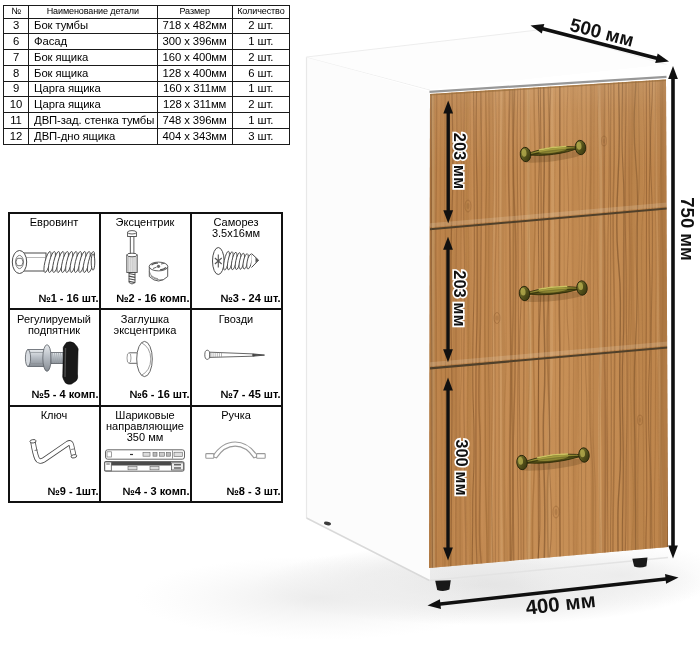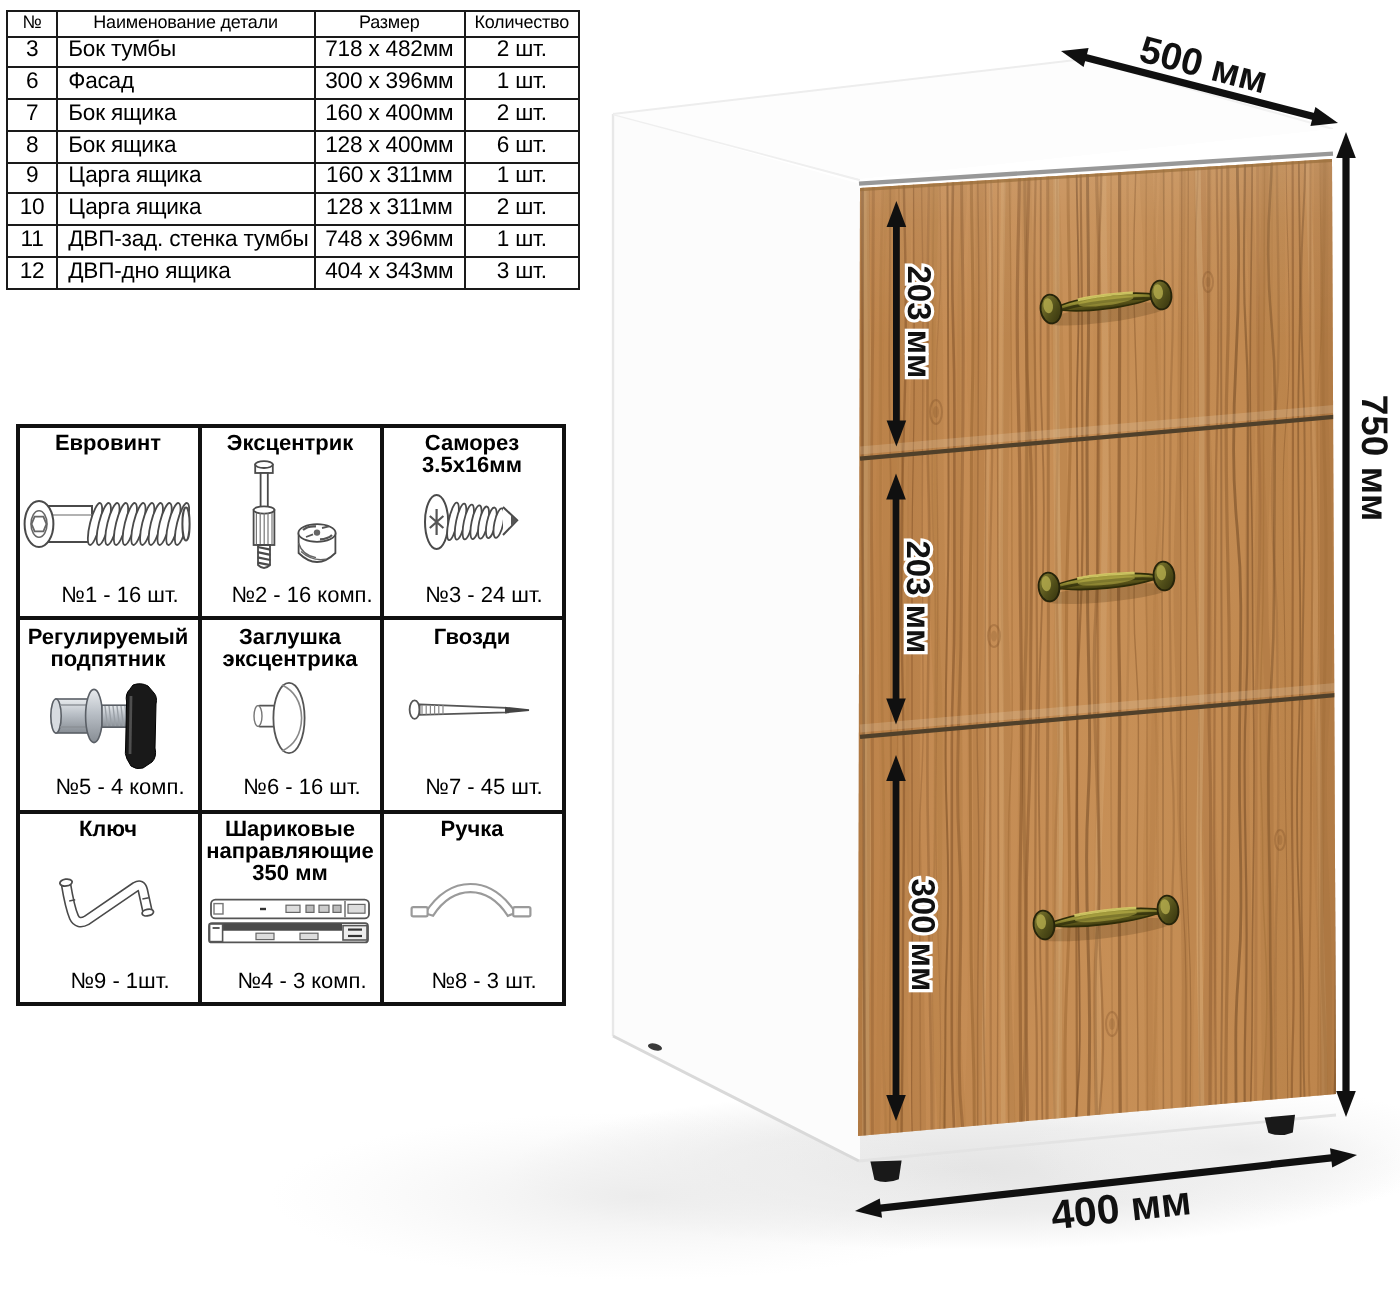--- a/index.html
+++ b/index.html
@@ -5,22 +5,22 @@
 body{font-family:"Liberation Sans",sans-serif;position:relative;-webkit-font-smoothing:antialiased}
 svg.main{position:absolute;left:0;top:0}
 table{border-collapse:collapse;table-layout:fixed}
 .t1{position:absolute;left:3px;top:5px;width:287px}
 .t1 td{border:1px solid #1a1a1a;font-size:11.3px;line-height:11.3px;letter-spacing:-0.1px;height:14.8px;padding:0;white-space:nowrap;overflow:hidden;color:#000;vertical-align:middle}
 .t1 tr.h td{font-size:9px;line-height:9px;height:11.5px}
 .t1 td.c{text-align:center}
 .t1 td.l{padding-left:5px}
 .t2{position:absolute;left:7.5px;top:211.5px}
 .t2 td{border:2px solid #111;width:89px;height:94.5px;padding:0;position:relative;vertical-align:top}
-.gt{margin-top:3.5px;text-align:center;font-weight:bold;font-size:11px;line-height:11.2px;color:#000}
-.gl{position:absolute;left:12px;right:0;bottom:4.5px;text-align:center;font-weight:normal;font-size:11px;color:#000}
+.gt{margin-top:3.5px;text-align:center;font-weight:normal;font-size:11px;line-height:11.2px;color:#000}
+.gl{position:absolute;left:12px;right:0;bottom:4.5px;text-align:right;font-weight:bold;font-size:11px;color:#000}
 </style></head>
 <body>
 <svg class="main" width="700" height="648" viewBox="0 0 700 648">
 <defs>
  <radialGradient id="sh1">
         <stop offset="0%" stop-color="#e4e4e4"></stop>
         <stop offset="55%" stop-color="#ededed"></stop>
         <stop offset="100%" stop-color="#ededed" stop-opacity="0"></stop>
       </radialGradient>
  <radialGradient id="sh2">

